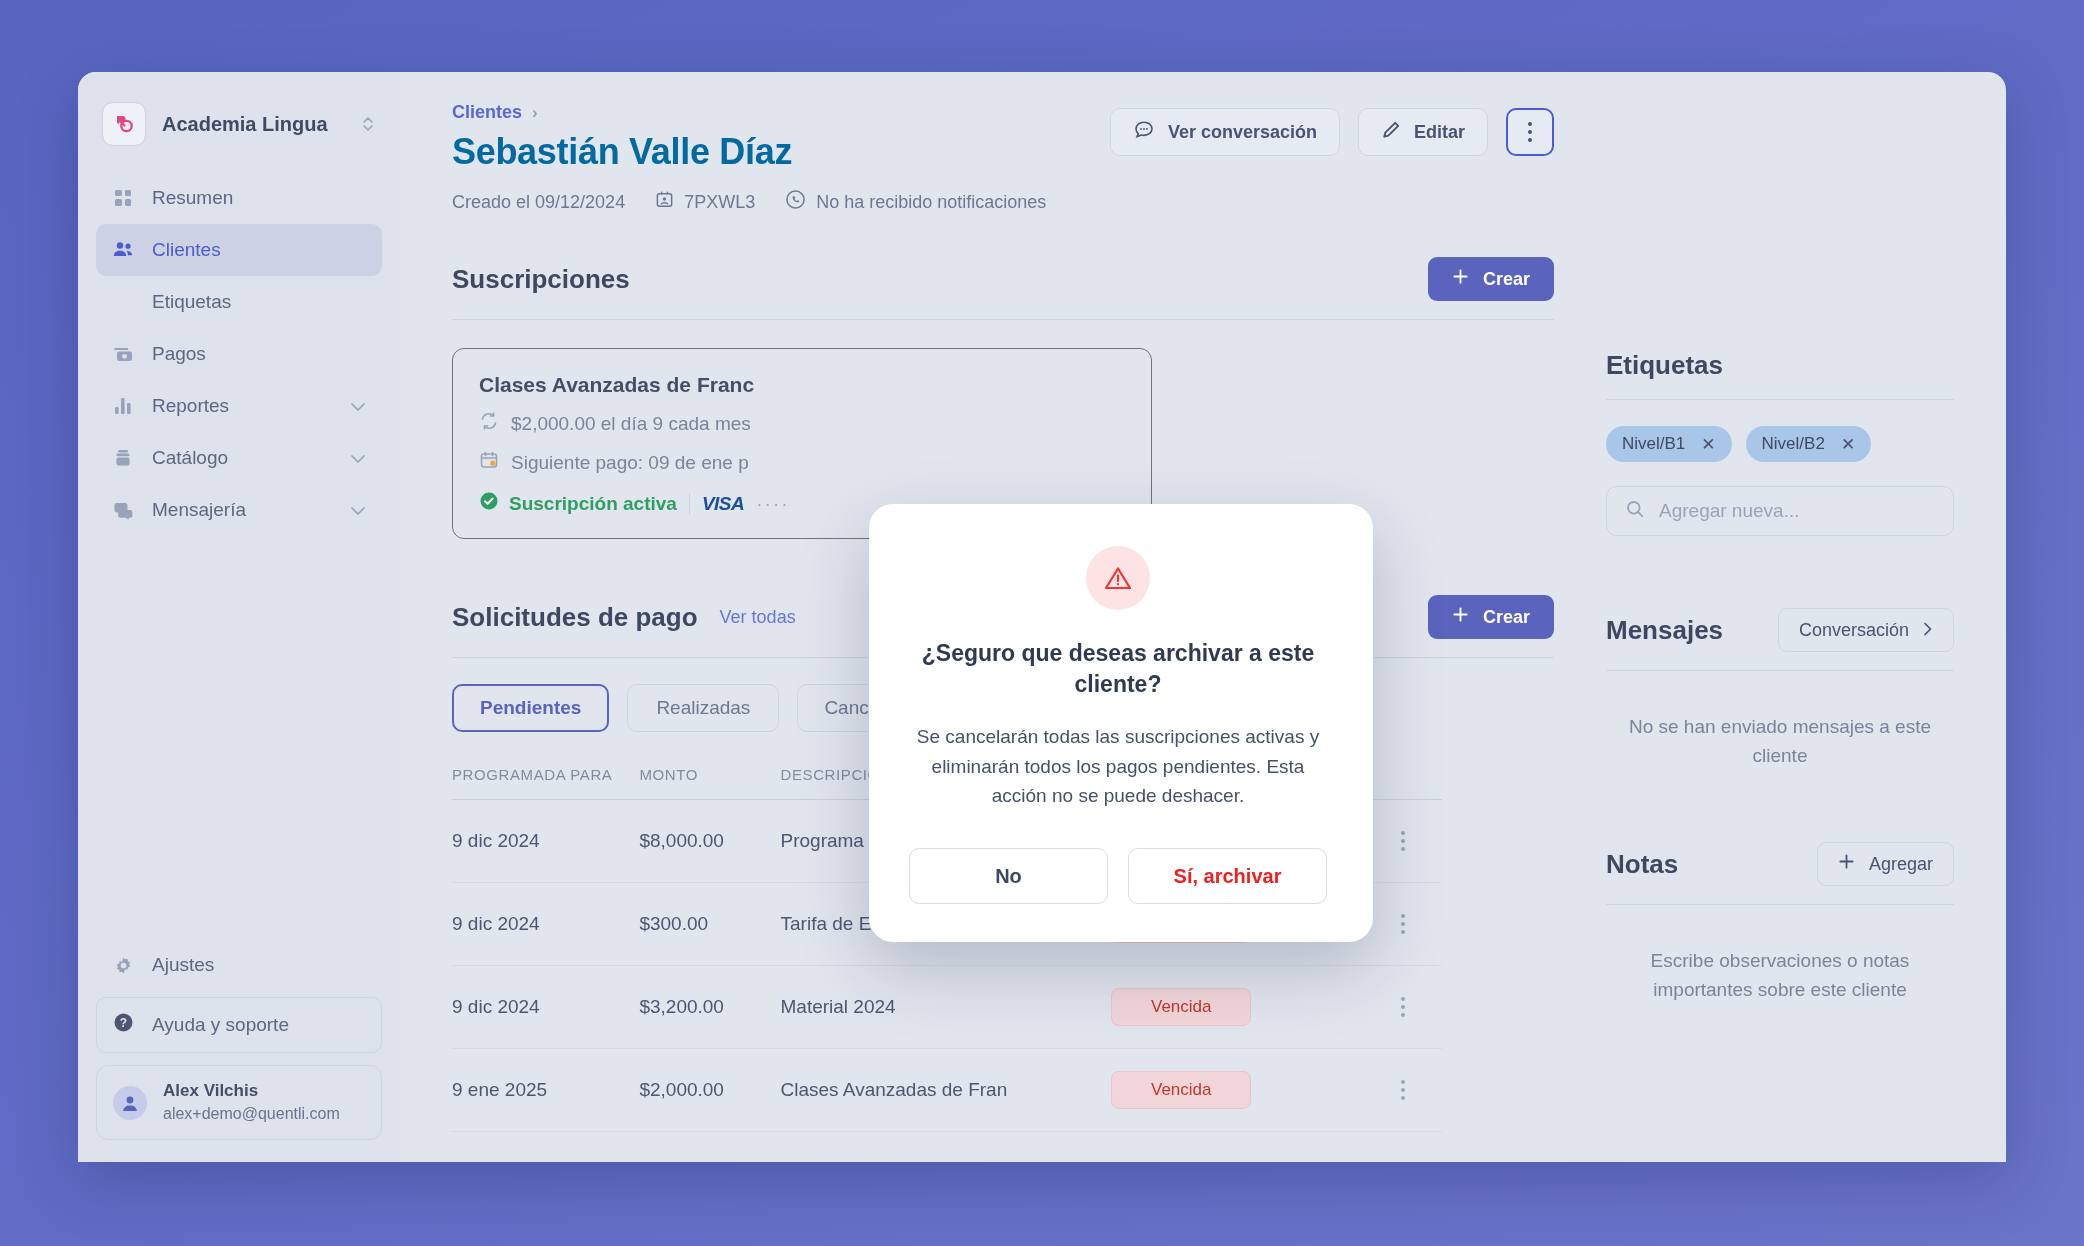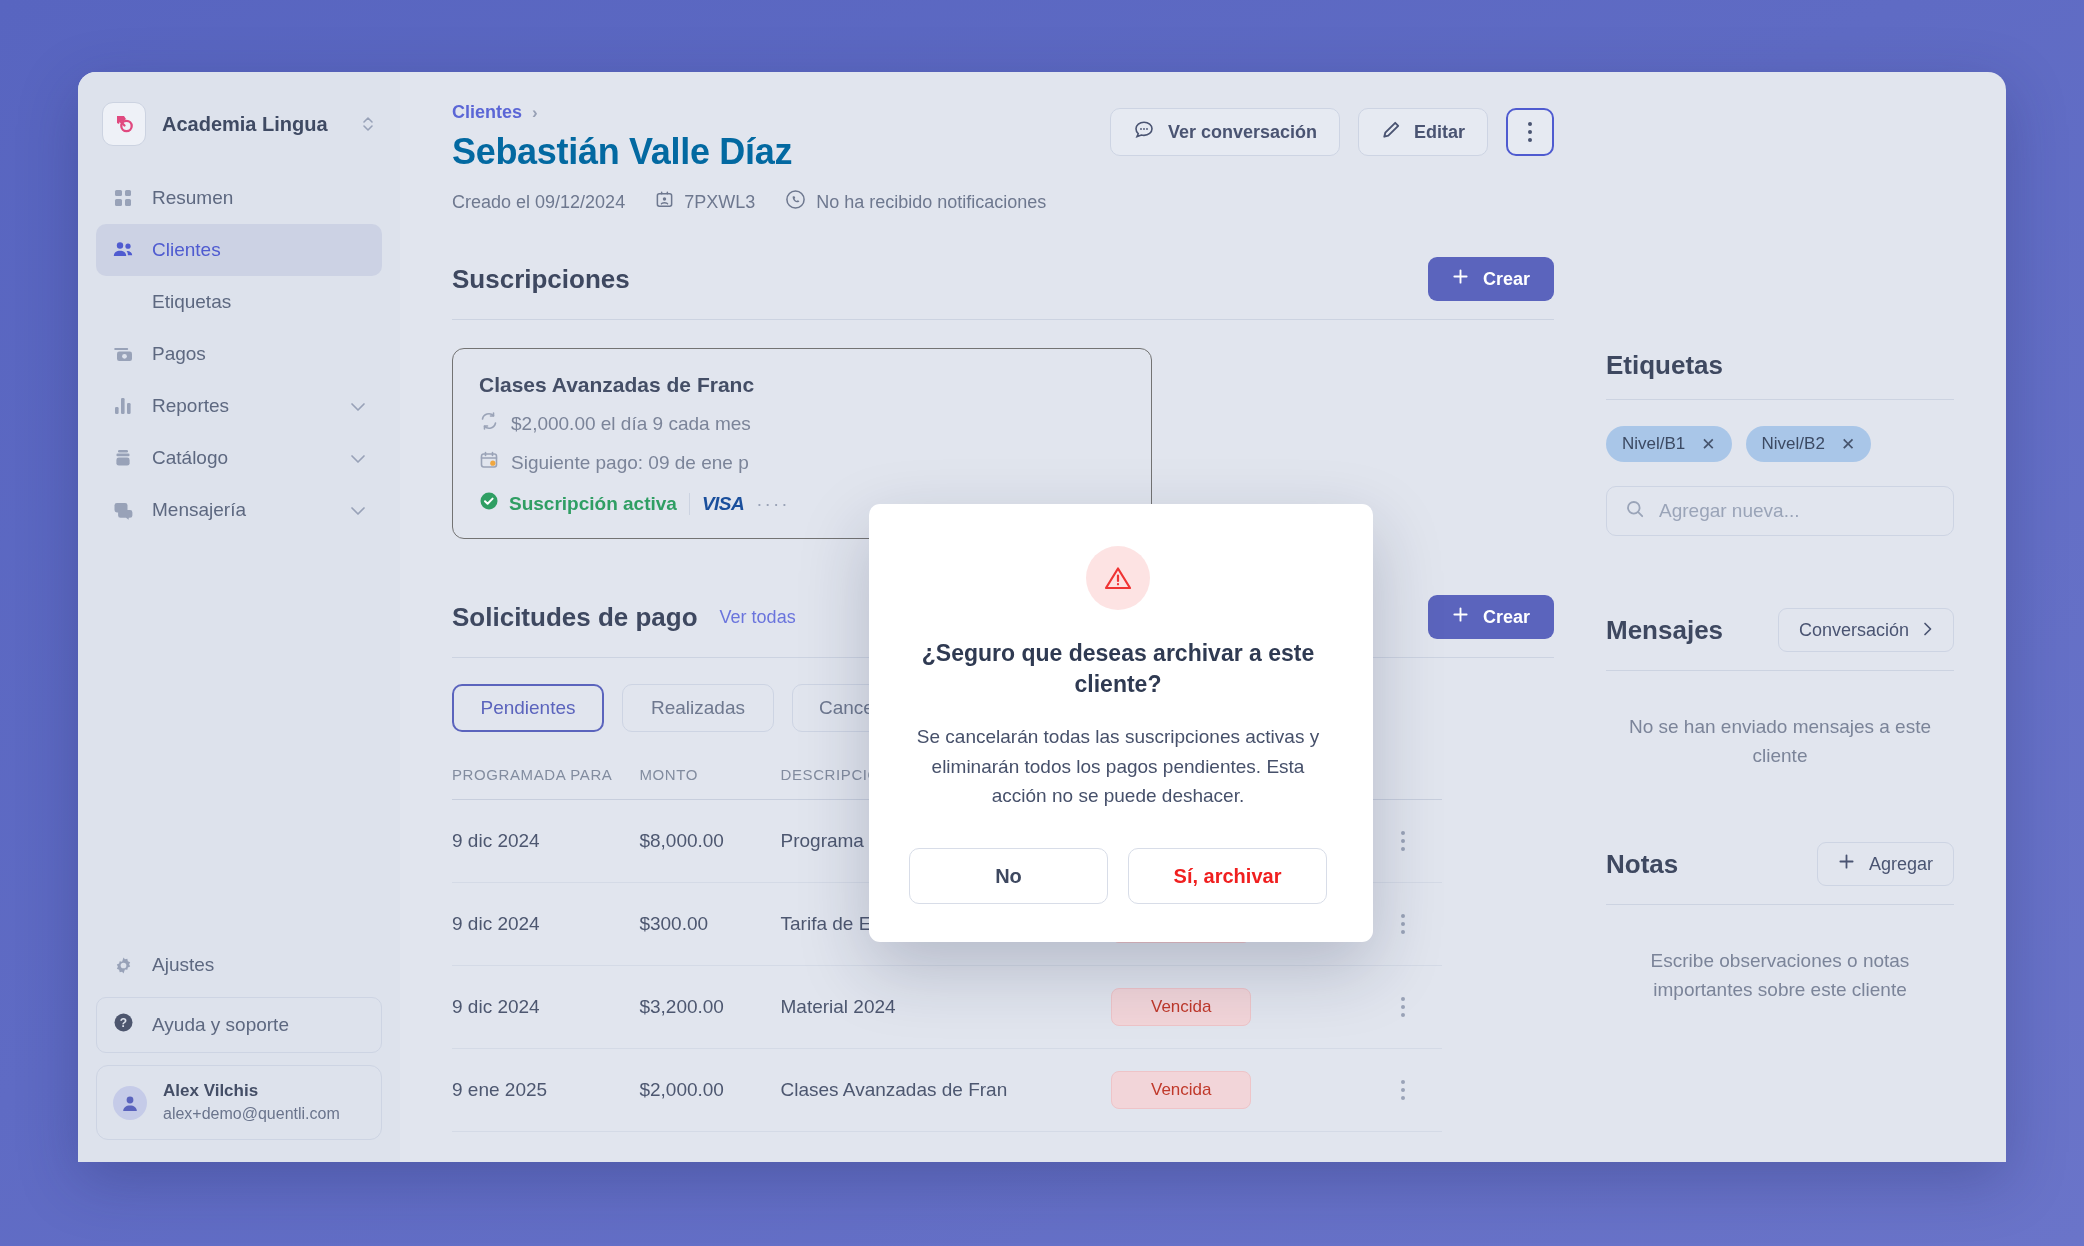--- a/index.html
+++ b/index.html
@@ -138,21 +138,21 @@
   .dots-mask { color: #9aa3b7; letter-spacing: 2px; }
 
   .reqs { margin-top: 56px; }
   .tabs { display: flex; gap: 18px; margin-top: 26px; }
   .tab {
     height: 48px; min-width: 152px; padding: 0 26px;
     display: flex; align-items: center; justify-content: center;
     border: 1px solid #cdd4e3; border-radius: 10px;
     color: #6e788f; font-size: 19px; cursor: pointer; background: transparent;
   }
-  .tab.active { border: 2px solid #5b64bd; color: #5b64bd; font-weight: 400; }
+  .tab.active { border: 2px solid #5b64bd; color: #5b64bd; font-weight: 700; }
 
   table.reqs-table { width: 990px; border-collapse: collapse; margin-top: 34px; }
   .reqs-table th {
     text-align: left; font-size: 15px; font-weight: 400; letter-spacing: .6px;
     color: #828c9f; text-transform: uppercase; padding: 0 0 16px 0;
     border-bottom: 1px solid #c7cedd;
   }
   .reqs-table td { font-size: 19px; color: #4d5770; padding: 22px 0; border-bottom: 1px solid #d4dae6; }
   .col-date { width: 170px; }
   .col-amount { width: 128px; }
@@ -202,21 +202,21 @@
     font-family: inherit; font-size: 19px; color: #5d6880; width: 100%;
   }
   .tag-input input::placeholder { color: #9aa4b8; }
   .rail-empty { margin-top: 42px; text-align: center; color: #7b8499; font-size: 19px; line-height: 1.5; }
 
   
   .modal-layer { position: absolute; inset: 0; z-index: 50; }
   .modal {
     position: absolute; left: 791px; top: 432px;
     width: 504px;
-    background: #fff; border-radius: 11px;
+    background: #fff; border-radius: 24px;
     padding: 42px 46px 38px 40px;
     box-shadow: 0 26px 70px rgba(25,30,70,.22);
     text-align: center;
   }
   .modal-icon {
     width: 64px; height: 64px; border-radius: 50%;
     background: #fde3e3; margin: 0 auto 28px auto;
     display: flex; align-items: center; justify-content: center;
   }
   .modal-title { font-size: 23px; font-weight: 600; color: #2f3a52; line-height: 1.35; }

